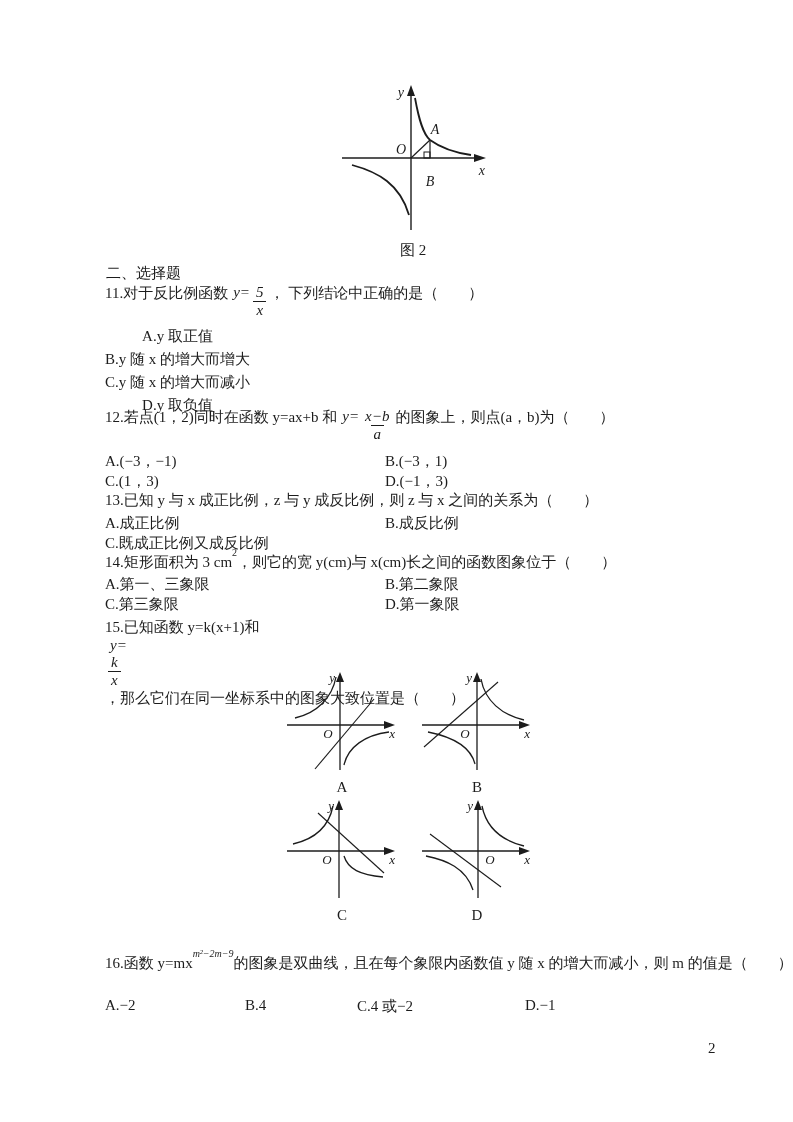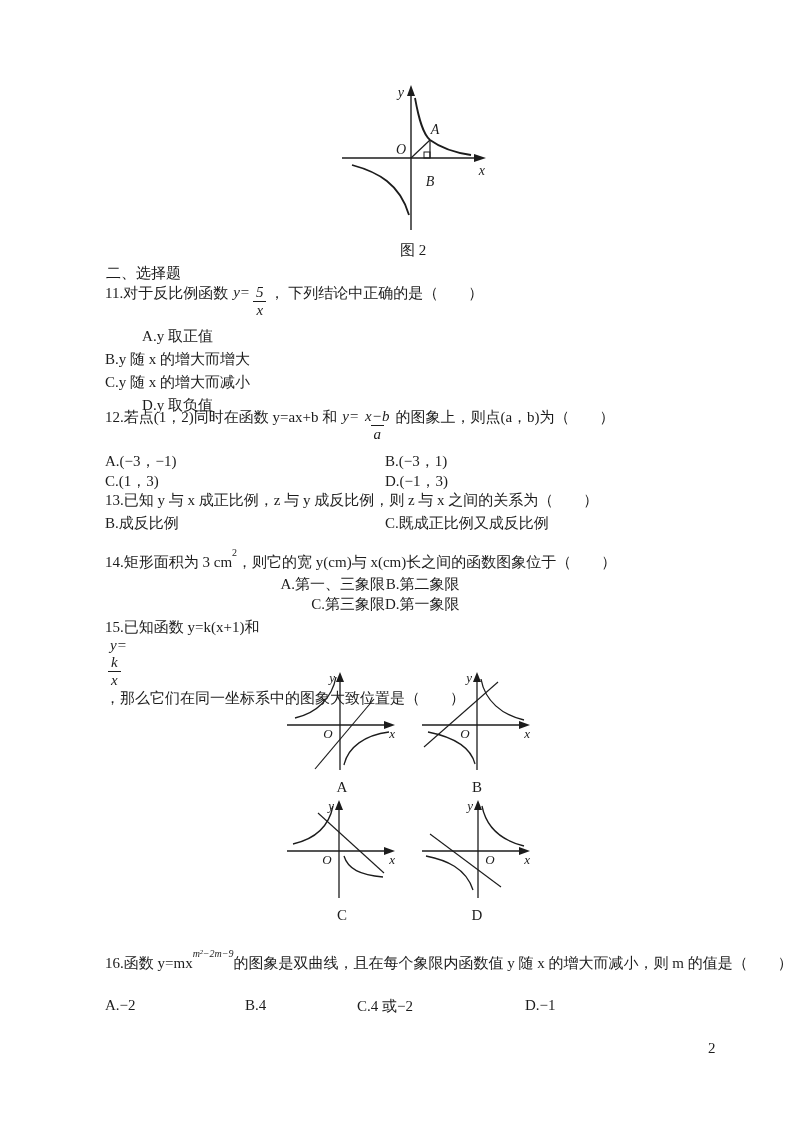--- a/index.html
+++ b/index.html
@@ -84,30 +84,31 @@
     <div>A.(−3，−1)</div>
     <div>B.(−3，1)</div>
     <div>C.(1，3)</div>
     <div>D.(−1，3)</div>
   </div>
 
   <div class="stem" style="left:105px;top:491px;height:18px;">
     <span>13.已知 y 与 x 成正比例，z 与 y 成反比例，则 z 与 x 之间的关系为（　　）</span>
   </div>
   <div class="grid2" style="left:105px;top:513px;">
+    <div>A.成正比例</div>
     <div>B.成反比例</div>
     <div>C.既成正比例又成反比例</div>
   </div>
 
   <div class="stem" style="left:105px;top:553px;height:20px;">
     <span>14.矩形面积为 3 cm</span>
       <sup>2</sup>
       <span>，则它的宽 y(cm)与 x(cm)长之间的函数图象位于（　　）</span>
   </div>
-  <div class="grid2" style="left:105px;top:574px;text-align:right;">
+  <div class="grid2" style="left:105px;top:574px;">
     <div>A.第一、三象限</div>
     <div>B.第二象限</div>
     <div>C.第三象限</div>
     <div>D.第一象限</div>
   </div>
 
   <div class="stem" style="left:105px;top:618px;height:44px;flex-direction:column;">
     <span>15.已知函数 y=k(x+1)和</span>
       <span class="mlead">y=</span>
       <span class="frac">

